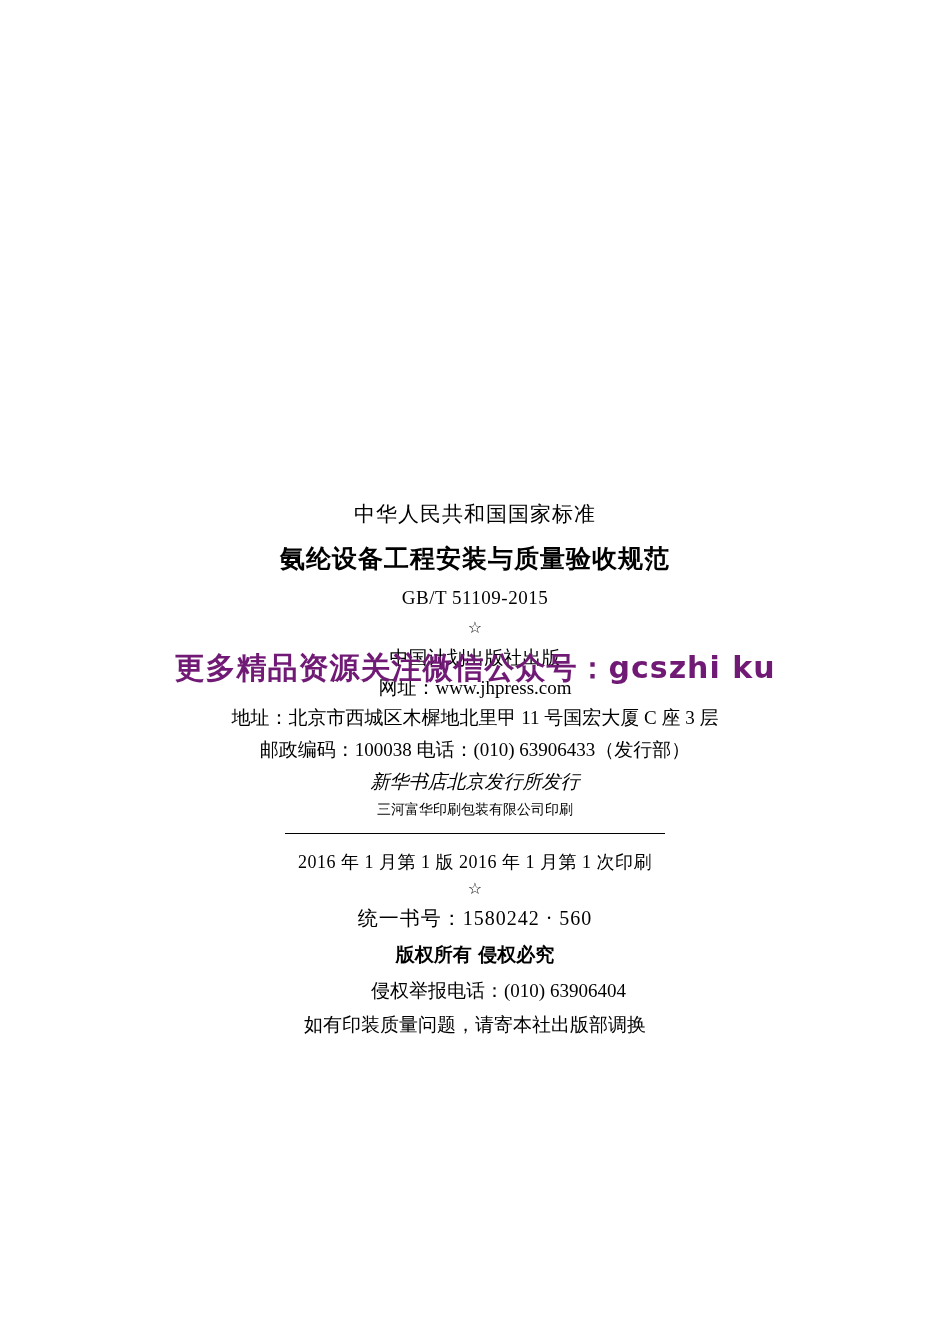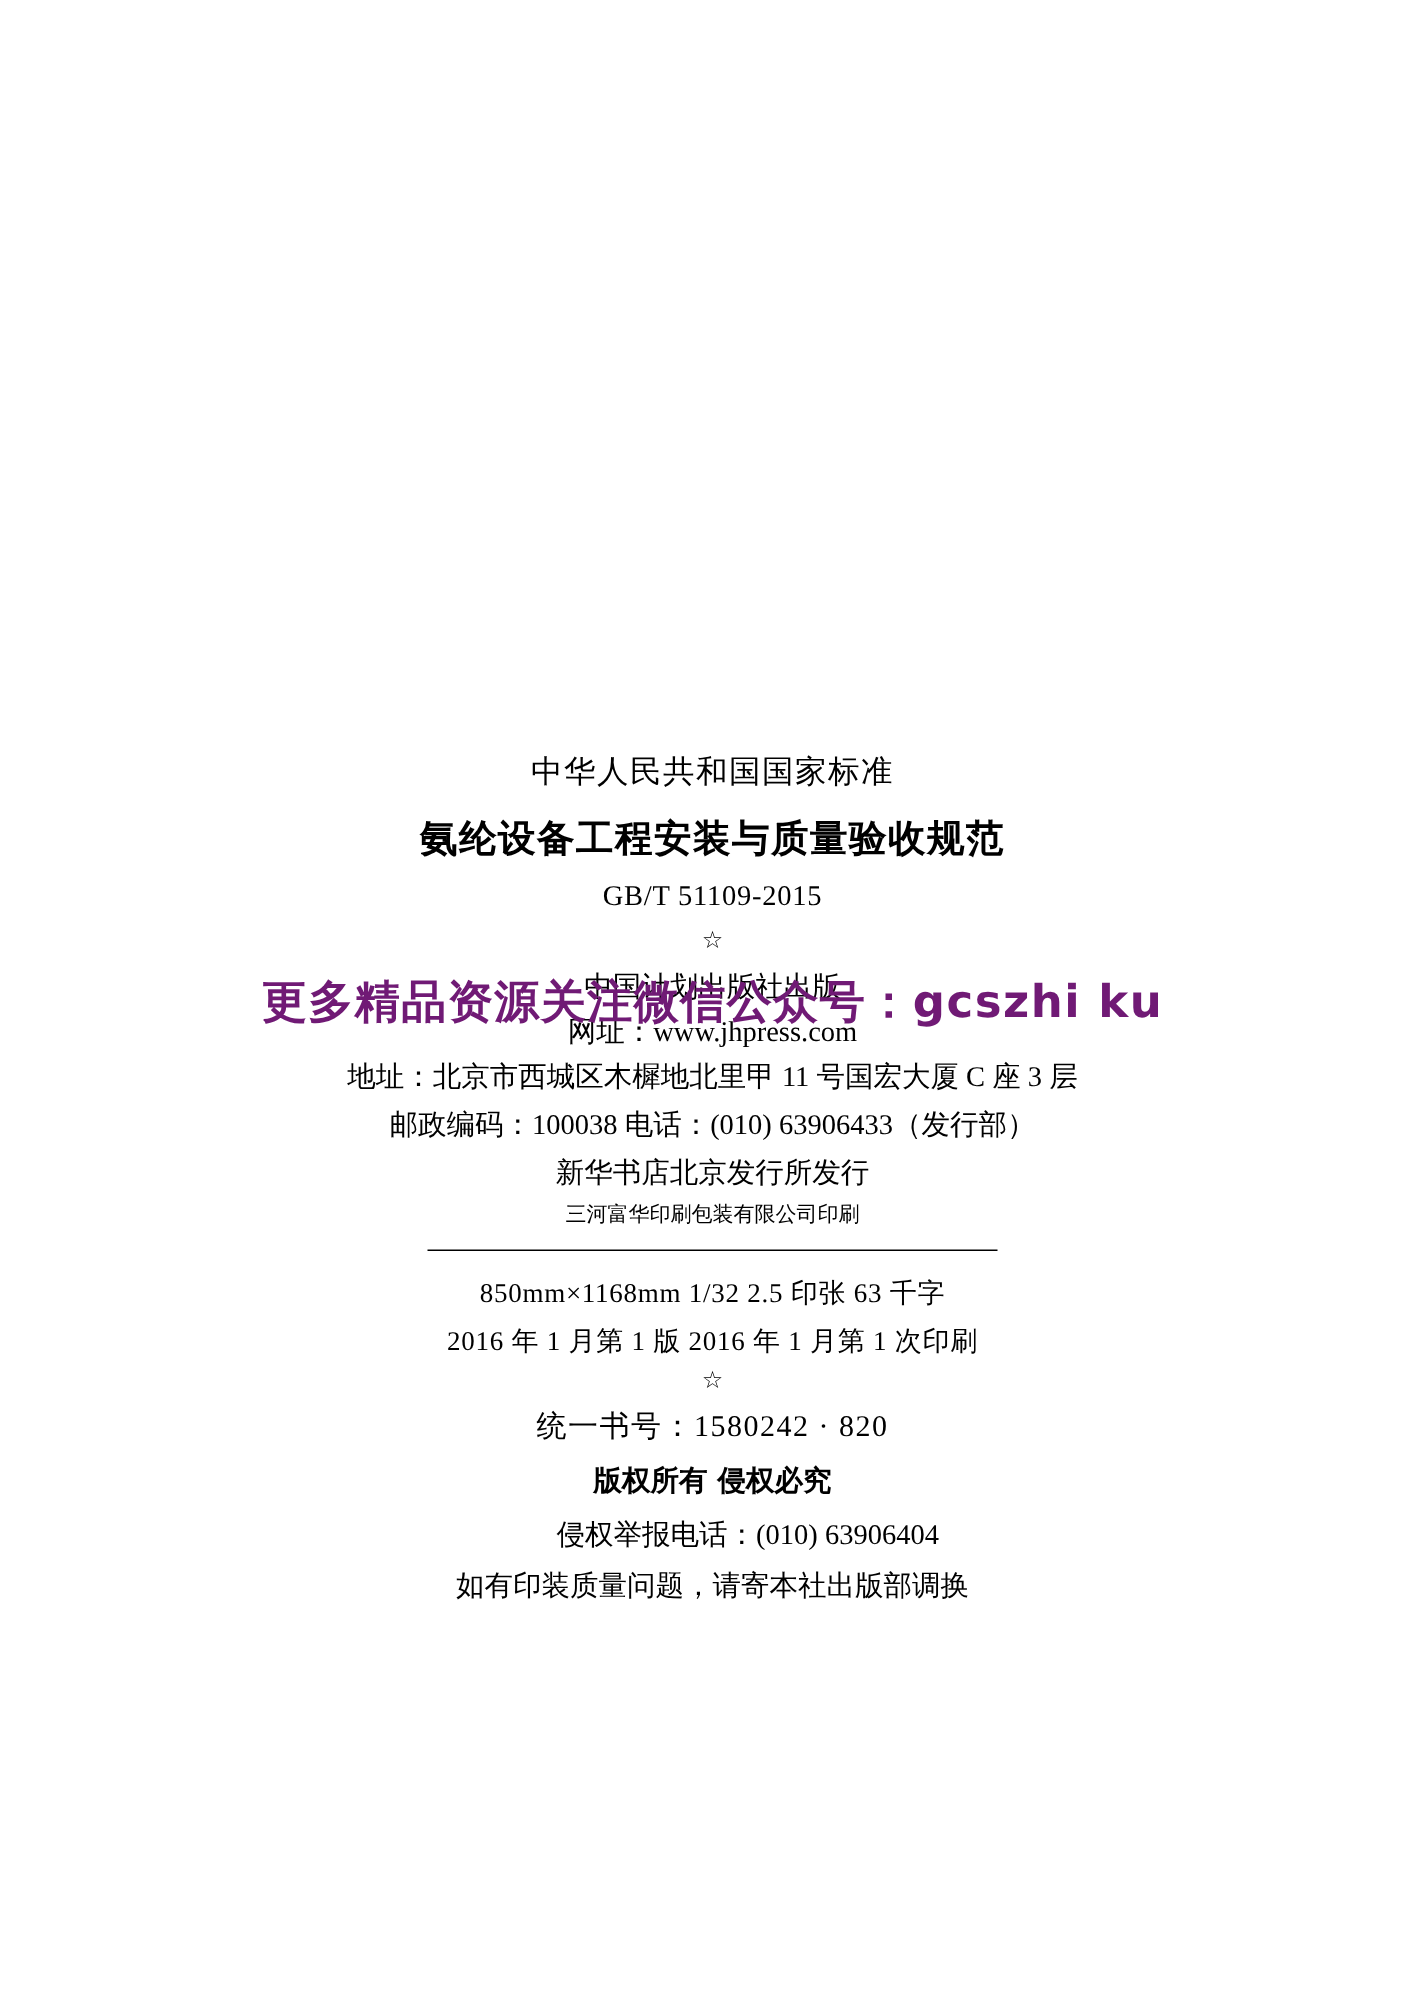--- a/index.html
+++ b/index.html
@@ -62,20 +62,21 @@
     font-size: 19px;
     margin-bottom: 6px;
   }
   .postal {
     font-size: 19px;
     margin-bottom: 6px;
   }
   .distributor {
     font-size: 19px;
     margin-bottom: 6px;
+    font-style: italic;
   }
   .printer {
     font-size: 14px;
     margin-bottom: 10px;
   }
   .rule {
     width: 380px;
     height: 1px;
     background: #000;
     margin: 14px auto 16px auto;
@@ -151,27 +152,26 @@
     <div class="line address">地址：北京市西城区木樨地北里甲 11 号国宏大厦 C 座 3 层</div>
 
     <div class="line postal">邮政编码：100038   电话：(010) 63906433（发行部）</div>
 
     <div class="line distributor">新华书店北京发行所发行</div>
 
     <div class="line printer">三河富华印刷包装有限公司印刷</div>
 
     <div class="rule"></div>
 
-    <div class="line specs">850mm×1168mm   1/32   2.5 印张   63 千字</div>
 
     <div class="line edition">2016 年 1 月第 1 版   2016 年 1 月第 1 次印刷</div>
 
     <div class="line star">☆</div>
 
-    <div class="line isbn">统一书号：1580242 · 820</div>
+    <div class="line isbn">统一书号：1580242 · 560</div>
 
 
     <div class="line copyright-notice">版权所有   侵权必究</div>
 
     <div class="line report-phone">侵权举报电话：(010) 63906404</div>
 
     <div class="line exchange-note">如有印装质量问题，请寄本社出版部调换</div>
 
   </div>
 

